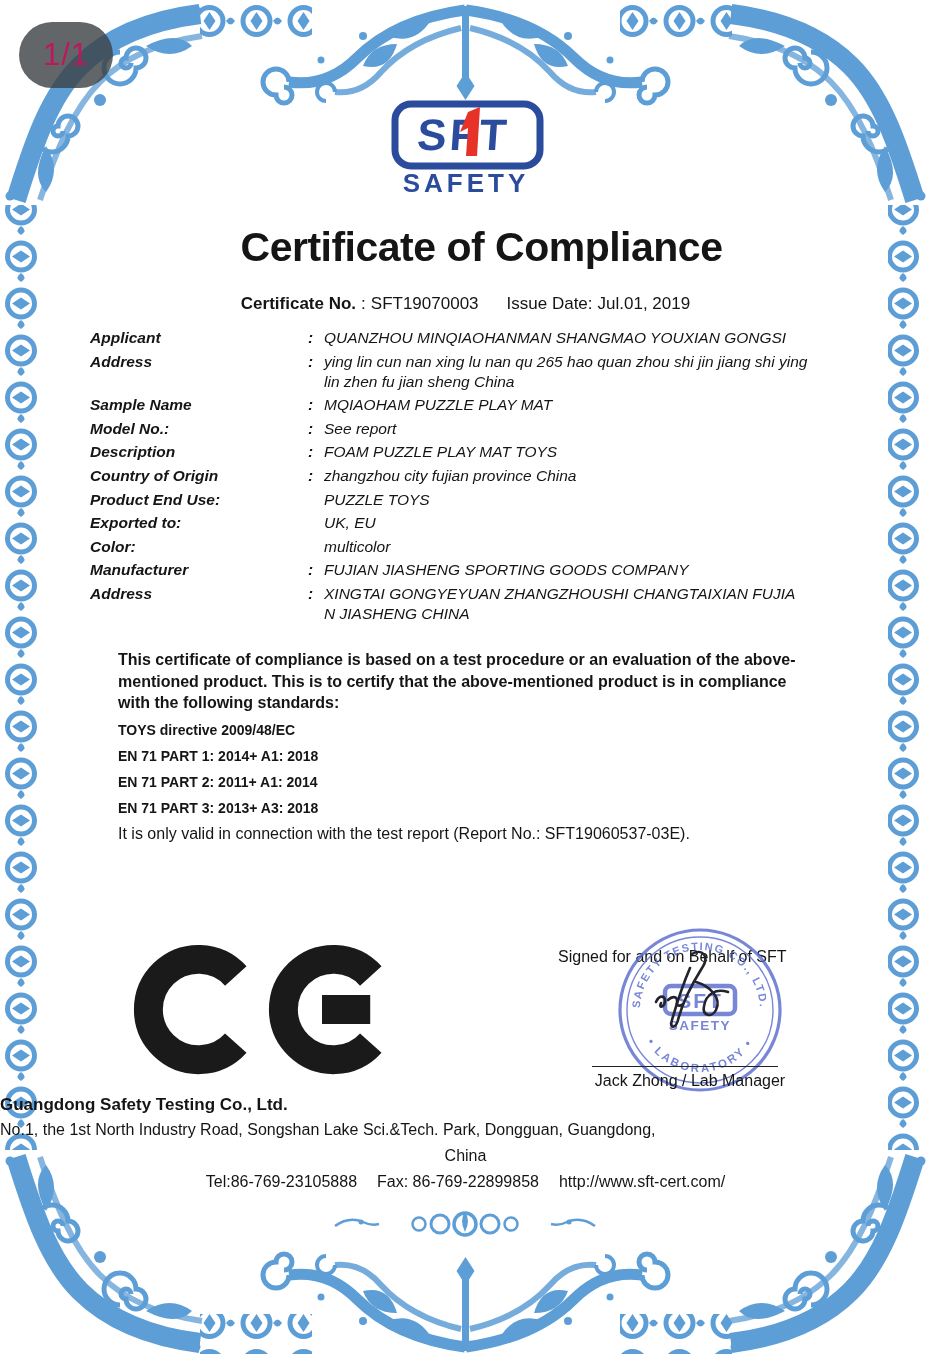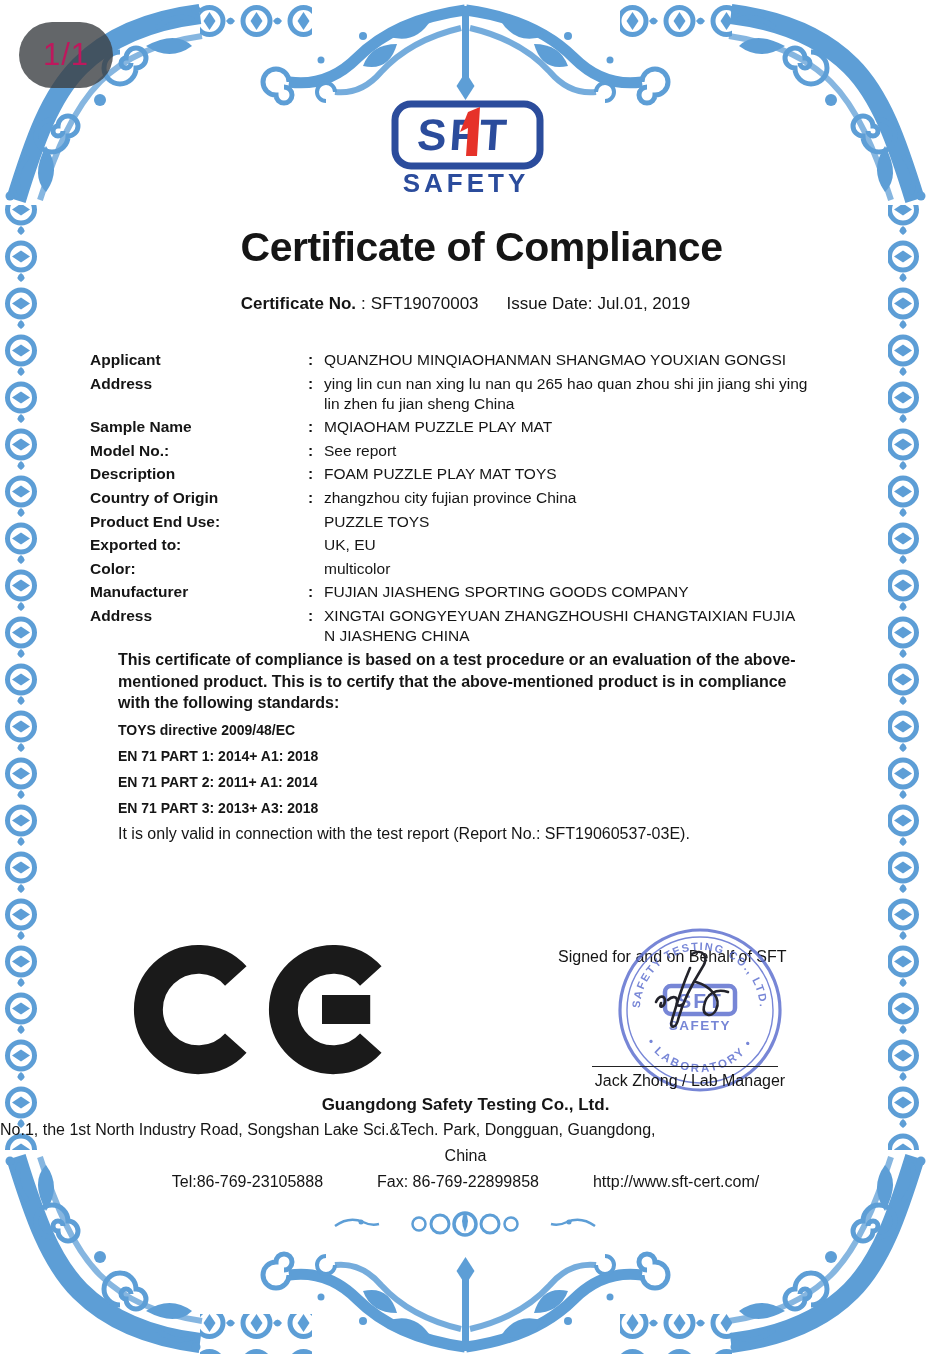--- a/index.html
+++ b/index.html
@@ -31,42 +31,42 @@
   }
   
   .certline{
     left:0;top:294px;width:100%;
     display:flex;justify-content:center;gap:28px;
     font-size:17px;
   }
   .certline .b{font-weight:700;}
   .certline .grp{display:flex;gap:5px;}
   
-  .fields{left:90px;top:350px;width:776px;}
+  .fields{left:90px;top:328px;width:776px;font-style:italic;}
   .frow{display:grid;grid-template-columns:218px 16px 1fr;margin-bottom:3.6px;}
   .flabel{font-weight:700;font-size:15.5px;line-height:20px;}
   .fcolon{font-weight:700;font-size:15.5px;line-height:20px;}
   .fvalue{font-size:15.5px;line-height:20px;white-space:pre-line;}
   
   .stmtblock{left:118px;top:649px;width:704px;}
   .stmt{font-size:16px;font-weight:700;line-height:21.5px;margin:0 0 3px 0;}
   .standard{font-size:14px;font-weight:700;line-height:26px;}
   .validity{font-size:16px;font-weight:400;line-height:26px;}
   
   .ce-svg{left:133px;top:940px;width:270px;height:140px;}
   .signedfor{left:558px;top:948px;width:260px;font-size:16px;}
   .stamp-svg{left:612px;top:922px;width:176px;height:176px;}
   .sig-svg{left:636px;top:946px;width:110px;height:100px;}
   .sigline{left:592px;top:1066px;width:186px;border-top:1.6px solid #222;}
   .signer{left:570px;top:1072px;width:240px;text-align:center;font-size:16px;}
   
-  .company{left:0;top:1095px;width:100%;text-align:center;font-size:17px;font-weight:700;}
+  .company{left:0;top:1095px;width:100%;font-size:17px;font-weight:700;}
   .addr1{left:0;top:1121px;width:100%;text-align:left;font-size:16px;}
   .addr2{left:0;top:1147px;width:100%;text-align:center;font-size:16px;}
-  .contact{left:0;top:1173px;width:100%;display:flex;justify-content:center;gap:54px;font-size:16px;}
+  .contact{left:0;top:1173px;width:100%;display:flex;justify-content:center;gap:20px;font-size:16px;}
   .divider-svg{left:325px;top:1204px;width:280px;height:40px;}
 </style>
 </head>
 <body>
 
 <div class="page">
 
   <svg class="abs border-svg" viewBox="0 0 931 1357" xmlns="http://www.w3.org/2000/svg">
     <defs>
       <pattern id="pH" width="47" height="42" patternUnits="userSpaceOnUse">

